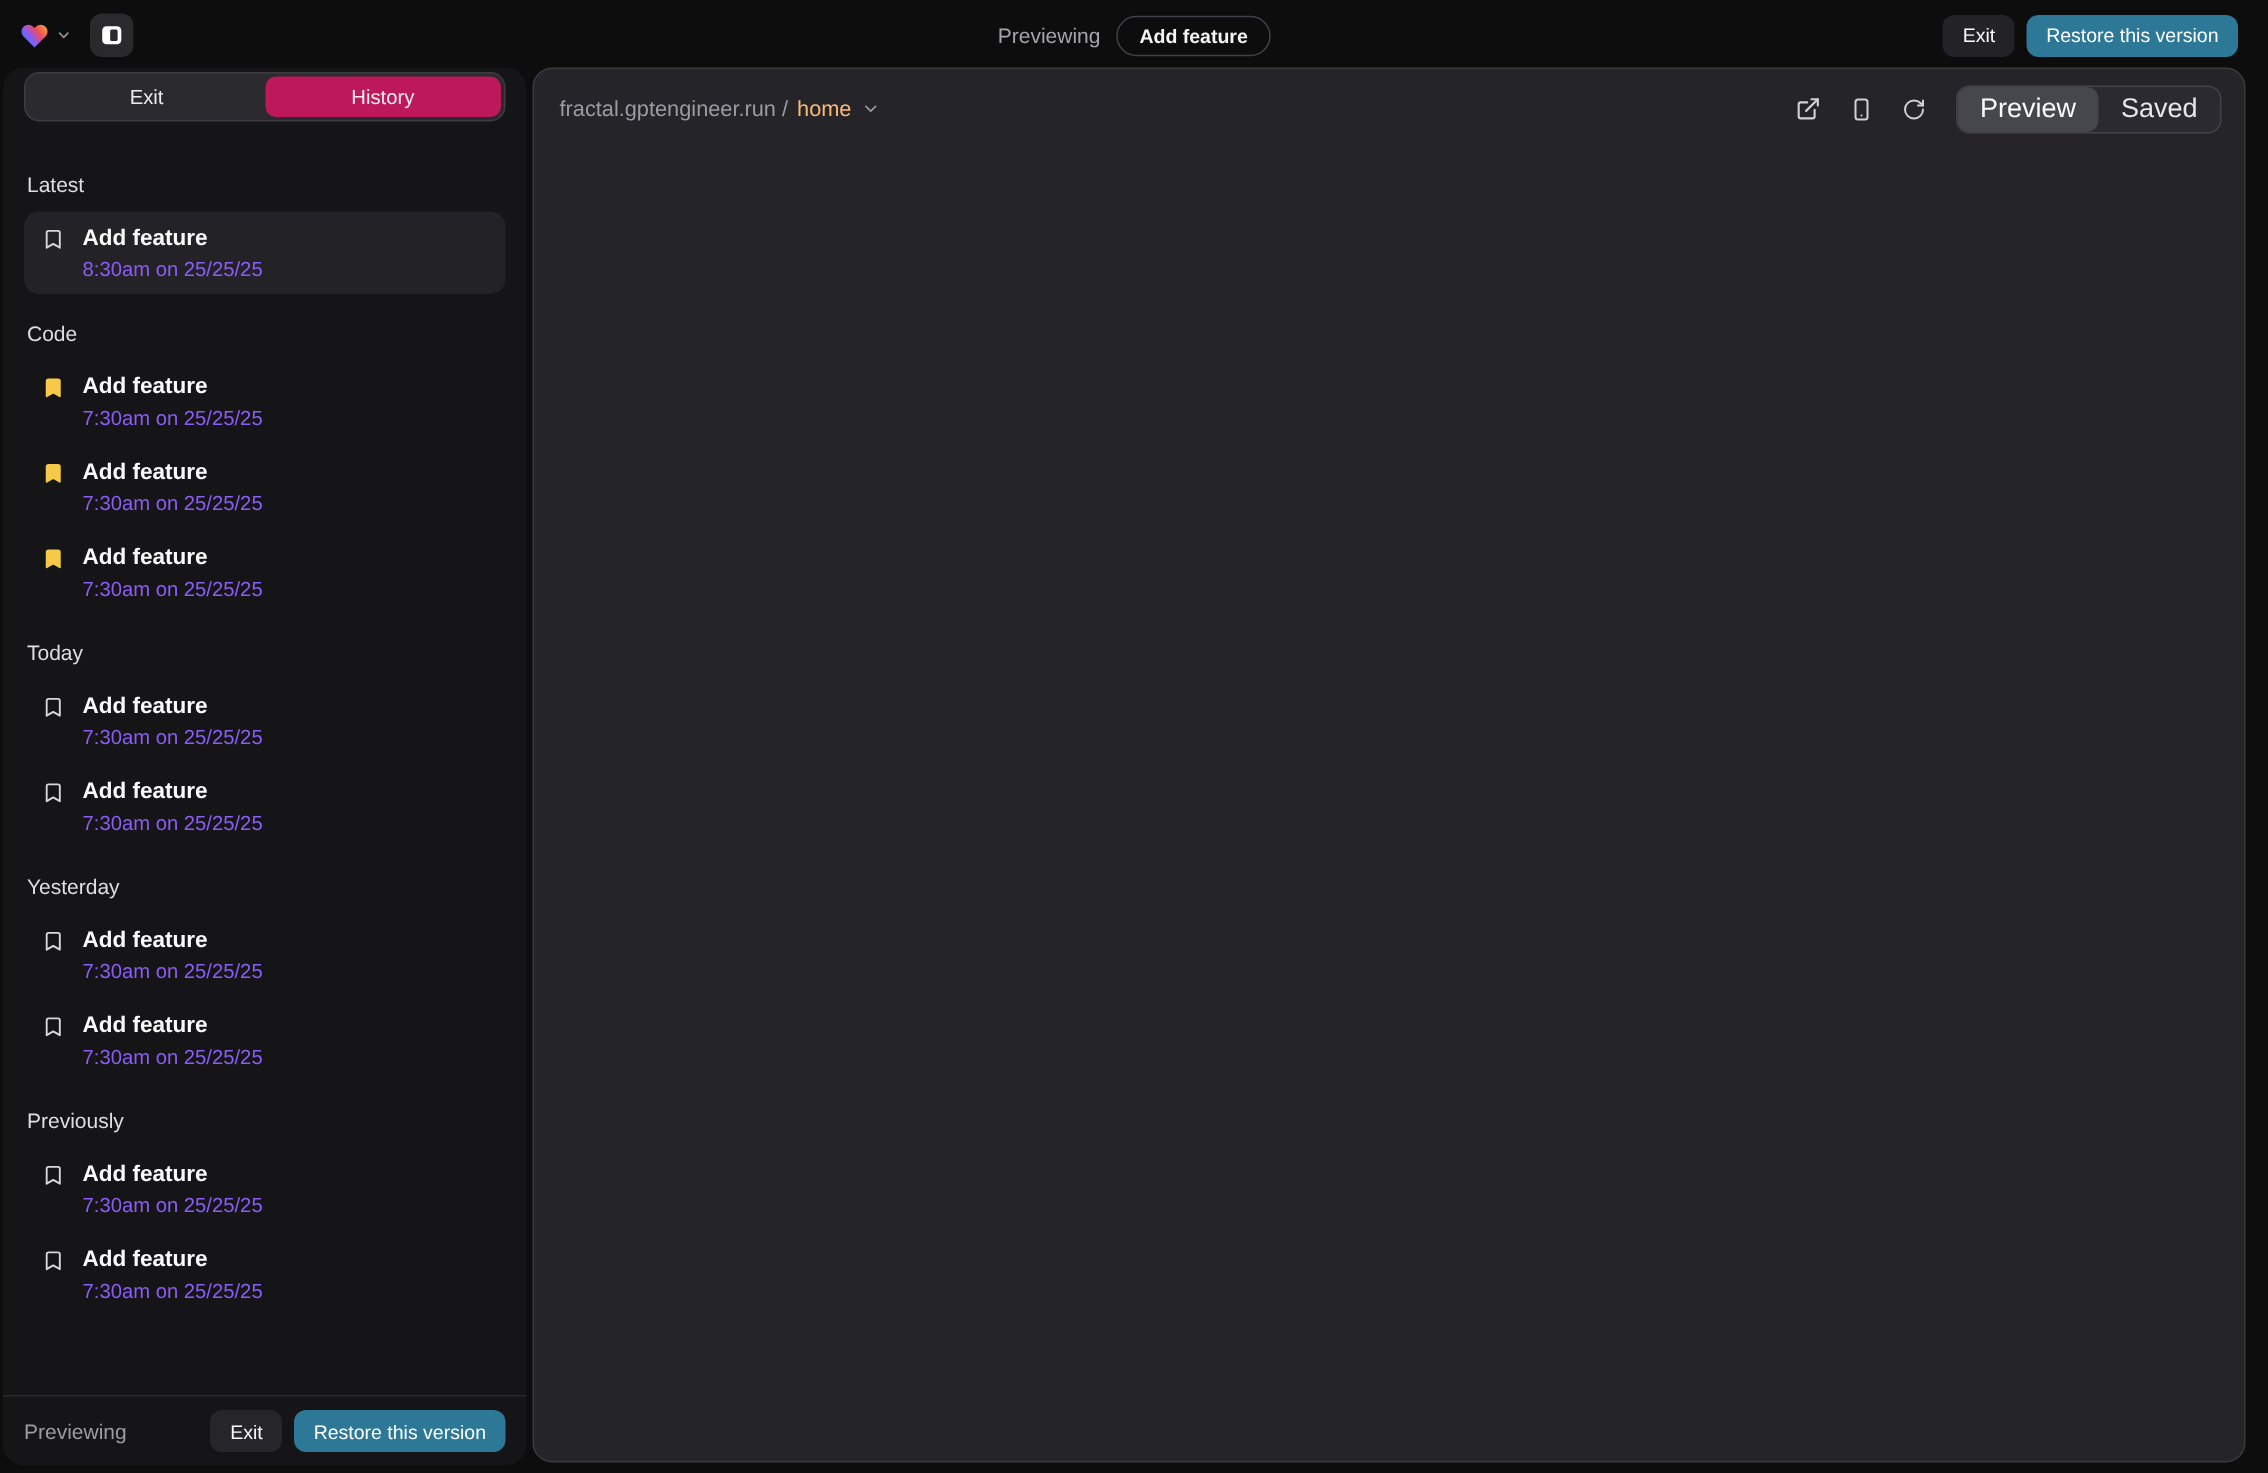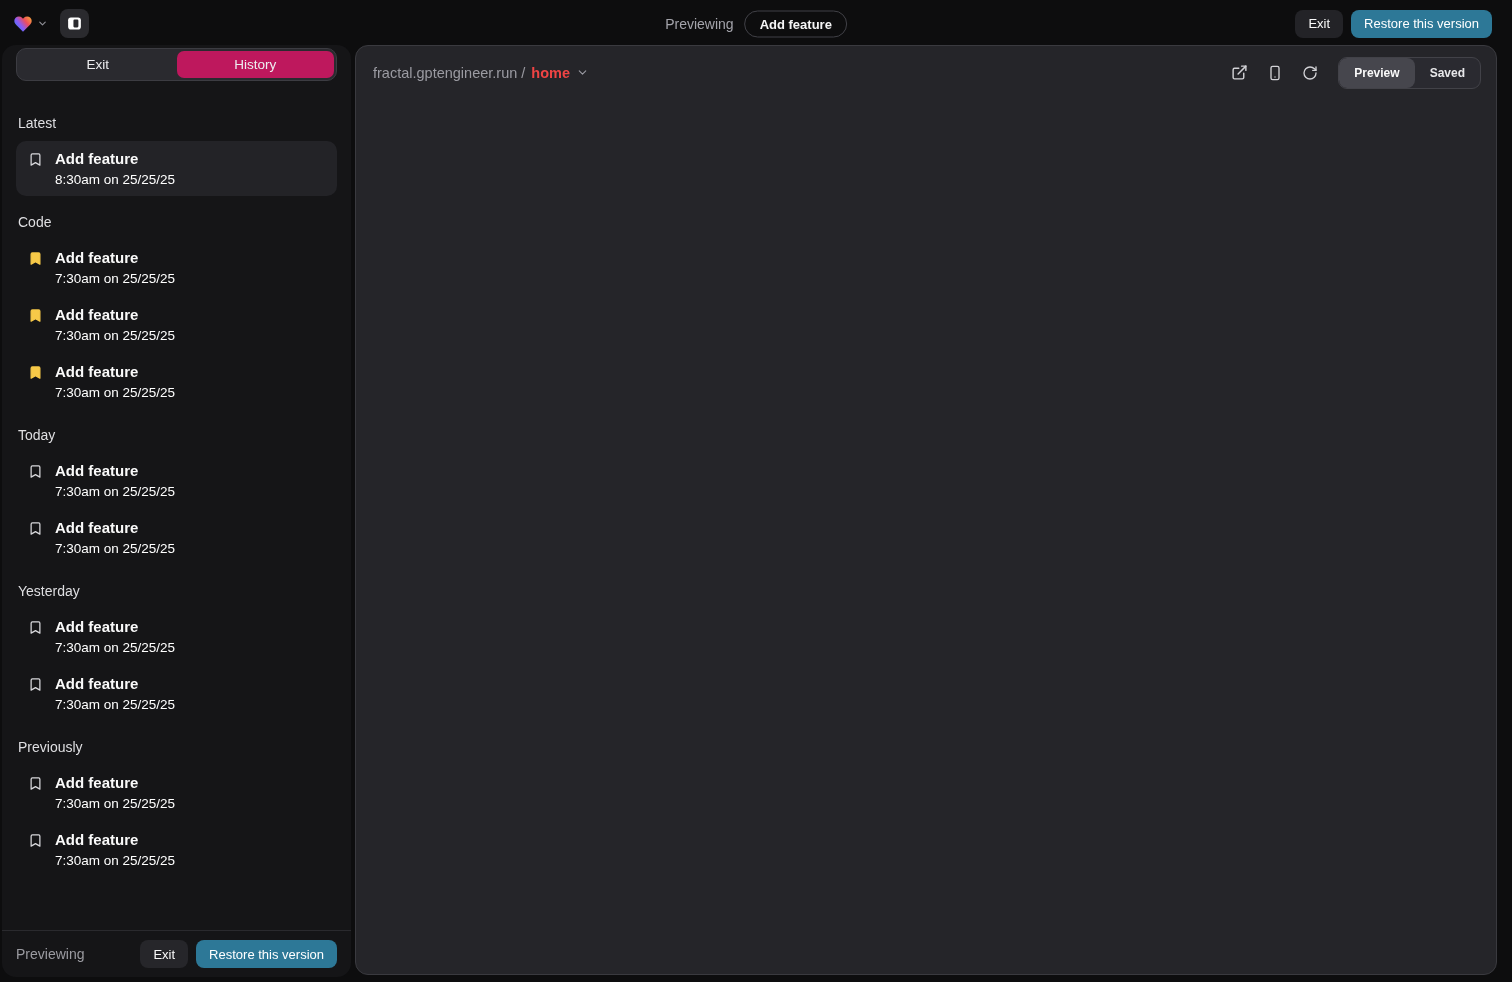--- a/index.html
+++ b/index.html
@@ -35,42 +35,42 @@
          color:#ededf0; border-radius:7px; font-weight:500; cursor:pointer; }
   .tab.active { background:#be185d; }
   .history-list { flex:1; overflow:hidden; padding:16px 14px; }
   .section-title { color:#dfdfe2; font-size:14px; margin:18px 2px 10px; }
   .history-item { display:flex; gap:12px; align-items:flex-start; padding:9px 12px;
                   border-radius:10px; margin-bottom:2px; cursor:pointer; }
   .history-item.highlighted { background:#232327; }
   .item-icon { margin-top:2px; color:#d8d8dc; display:flex; }
   .item-text { display:flex; flex-direction:column; gap:5px; }
   .item-title { color:#fafafa; font-size:15px; font-weight:600; }
-  .item-timestamp { color:#ffffff; font-size:13.5px;text-align:right; }
+  .item-timestamp { color:#8b5cf6; font-size:13.5px;text-align:right; }
   .sidebar-footer { border-top:1px solid #2a2a2e; height:47px; flex-shrink:0;
                     display:flex; align-items:center; padding:0 14px; gap:8px; }
   .footer-previewing { color:#9b9ba1; font-size:14px; }
   .sidebar-footer .btn-exit { margin-left:auto; background:#26262a; }
 
   
   .preview-panel { position:absolute; left:355px; top:45px; width:1142px; height:930px;
                    background:#252529; border:1px solid #3a3a3f; border-radius:13px;
                    display:flex; flex-direction:column; }
   .preview-header { height:53px; display:flex; align-items:center; padding:0 15px 0 17px; }
   .breadcrumb { display:flex; align-items:center; gap:6px; font-size:14.5px;
                 color:#9b9ba2; cursor:pointer; }
-  .breadcrumb .page { color:#ef4444; font-weight:700; }
+  .breadcrumb .page { color:#fdba74; font-weight:400; }
   .breadcrumb-chevron { color:#9b9ba2; display:flex; }
   .header-actions { margin-left:auto; display:flex; align-items:center; gap:15px; }
   .icon-btn { background:none; border:none; color:#d2d2d6; display:flex; cursor:pointer;
               padding:2px; }
   .segmented { border:1px solid #424248; background:#2a2a30; border-radius:9px;
                height:32px; display:flex; overflow:hidden; margin-left:3px; }
-  .segment { padding:15px 15px; display:flex; align-items:center; font-size:12px;
-             color:#e8e8ea; font-weight:700; cursor:pointer; }
+  .segment { padding:15px 15px; display:flex; align-items:center; font-size:18px;
+             color:#e8e8ea; font-weight:400; cursor:pointer; }
   .segment.active { background:#46464d; border-radius:8px; color:#fafafa; }
   .preview-body { flex:1; }
 </style>
 </head>
 <body>
 
 <header class="topbar">
   <div class="topbar-left">
     <span class="logo-heart">
       <svg width="22" height="20" viewBox="0 0 24 24">

